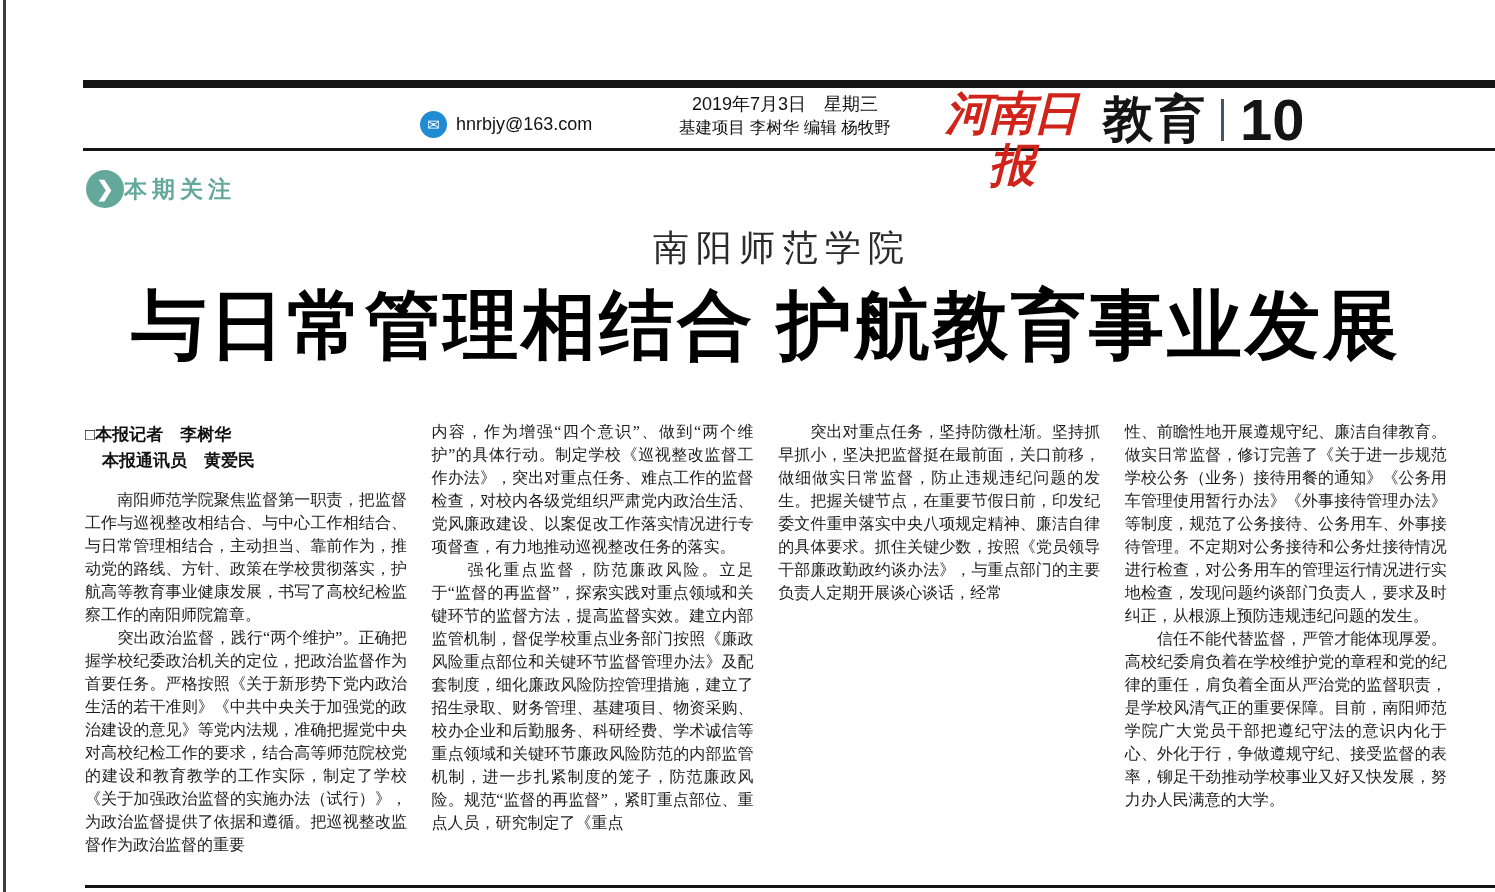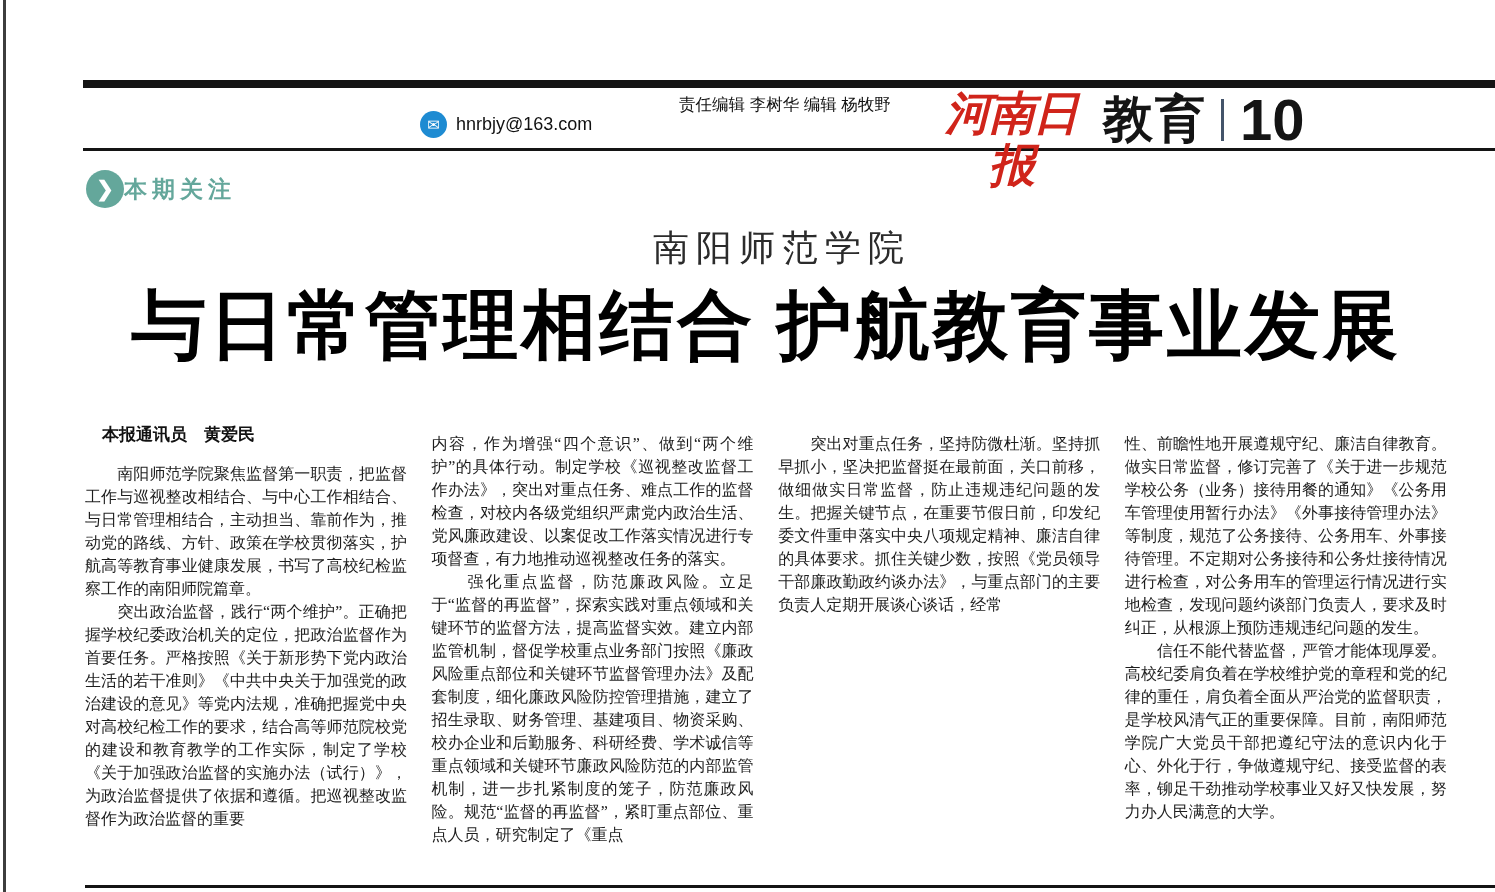--- a/index.html
+++ b/index.html
@@ -36,40 +36,41 @@
          letter-spacing:5px;font-family:"Liberation Sans",sans-serif;}
 
   .kicker{position:absolute;left:101px;top:224px;width:1362px;text-align:center;
          font-size:36px;letter-spacing:7px;font-weight:400;color:#2b2b2b;}
   .headline{position:absolute;left:85px;top:276px;width:1362px;text-align:center;
          font-size:75px;font-weight:900;letter-spacing:3px;color:#000;white-space:nowrap;}
 
   .columns{position:absolute;left:85px;top:420px;width:1362px;height:456px;
          display:flex;overflow:hidden;}
   .col{width:322px;flex:0 0 322px;}
-  .col + .col{margin-left:24.6px;margin-top:12px;}
+  .col + .col{margin-left:24.6px;}
   .col p{margin:0;text-align:justify;font-size:16px;line-height:23px;color:#1d1d1d;}
   .byline{font-weight:bold;font-size:17px;line-height:26px;margin:2px 0 14px 0;color:#111;}
   .byline .l2{padding-left:17px;}
 </style>
 </head>
 <body>
 
 <div class="page">
   <div class="left-rule"></div>
   <div class="top-bar"></div>
   <div class="header-line"></div>
 
   <div class="email">
     <span class="email-icon">✉</span>
     <span>hnrbjy@163.com</span>
   </div>
 
   <div class="edition">
-    <div class="editors">责任编辑 李树华 编辑 杨牧野</div>
+    <div class="date">2019年7月3日　星期三</div>
+    <div class="editors">基建项目 李树华 编辑 杨牧野</div>
   </div>
 
   <div class="masthead">河南日报</div>
 
   <div class="section-block">
     <span class="section-name">教育</span>
     <span class="section-divider"></span>
     <span class="page-number">10</span>
   </div>
 
@@ -77,20 +78,21 @@
     <span class="focus-icon">❯</span>
     <span class="focus-label">本期关注</span>
   </div>
 
   <div class="kicker">南阳师范学院</div>
   <div class="headline">与日常管理相结合 护航教育事业发展</div>
 
   <div class="columns">
     <div class="col">
       <div class="byline">
+        <div class="l1">□本报记者　李树华</div>
         <div class="l2">本报通讯员　黄爱民</div>
       </div>
       <p>　　南阳师范学院聚焦监督第一职责，把监督工作与巡视整改相结合、与中心工作相结合、与日常管理相结合，主动担当、靠前作为，推动党的路线、方针、政策在学校贯彻落实，护航高等教育事业健康发展，书写了高校纪检监察工作的南阳师院篇章。</p>
       <p>　　突出政治监督，践行“两个维护”。正确把握学校纪委政治机关的定位，把政治监督作为首要任务。严格按照《关于新形势下党内政治生活的若干准则》《中共中央关于加强党的政治建设的意见》等党内法规，准确把握党中央对高校纪检工作的要求，结合高等师范院校党的建设和教育教学的工作实际，制定了学校《关于加强政治监督的实施办法（试行）》，为政治监督提供了依据和遵循。把巡视整改监督作为政治监督的重要</p>
     </div>
     <div class="col">
       <p>内容，作为增强“四个意识”、做到“两个维护”的具体行动。制定学校《巡视整改监督工作办法》，突出对重点任务、难点工作的监督检查，对校内各级党组织严肃党内政治生活、党风廉政建设、以案促改工作落实情况进行专项督查，有力地推动巡视整改任务的落实。</p>
       <p>　　强化重点监督，防范廉政风险。立足于“监督的再监督”，探索实践对重点领域和关键环节的监督方法，提高监督实效。建立内部监管机制，督促学校重点业务部门按照《廉政风险重点部位和关键环节监督管理办法》及配套制度，细化廉政风险防控管理措施，建立了招生录取、财务管理、基建项目、物资采购、校办企业和后勤服务、科研经费、学术诚信等重点领域和关键环节廉政风险防范的内部监管机制，进一步扎紧制度的笼子，防范廉政风险。规范“监督的再监督”，紧盯重点部位、重点人员，研究制定了《重点</p>
     </div>
     <div class="col">

